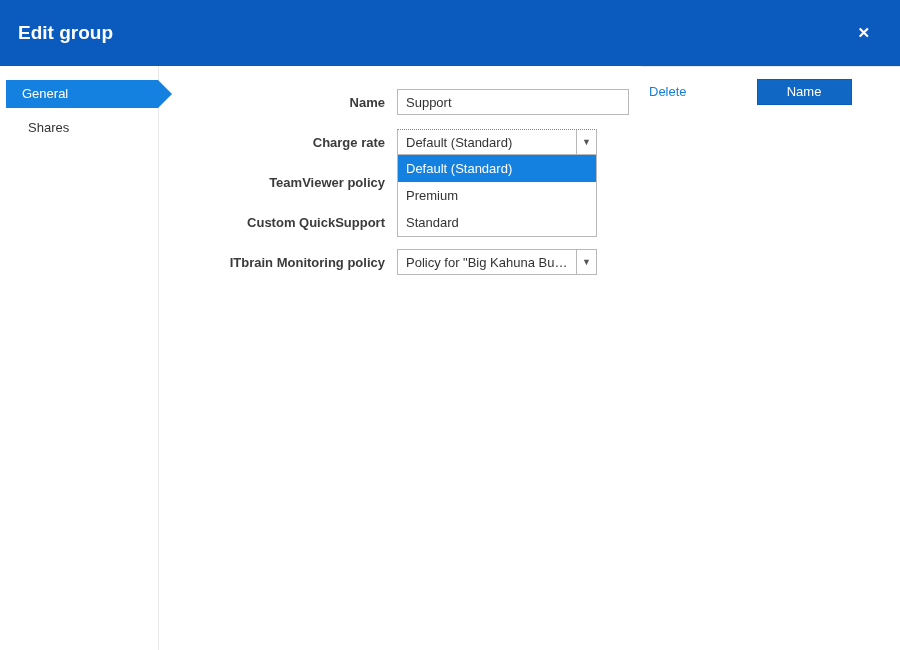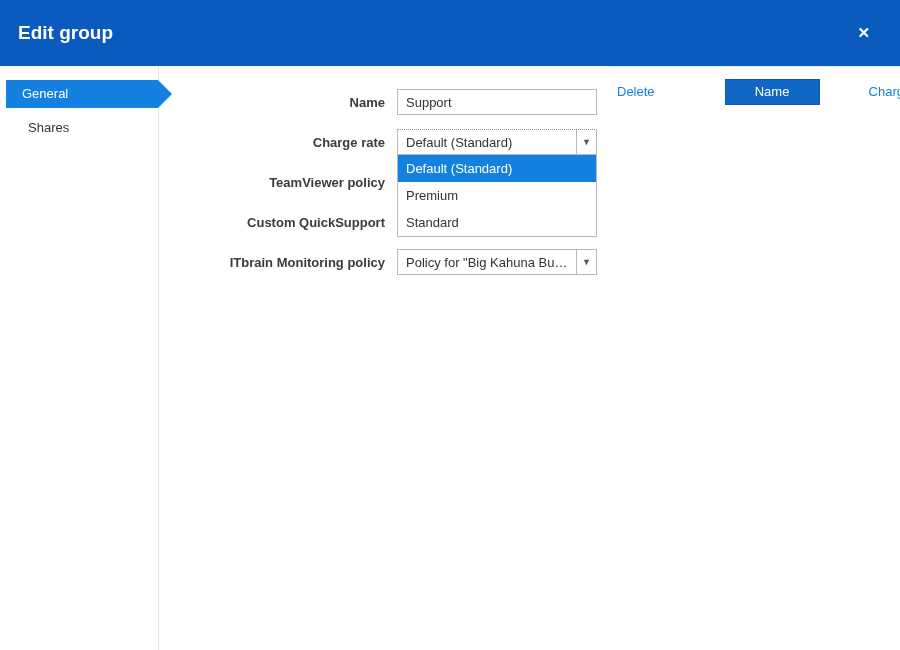--- a/index.html
+++ b/index.html
@@ -100,21 +100,21 @@
     text-align: right;
     font-weight: 600;
     color: #3b3b3b;
     font-size: 13px;
     padding-right: 12px;
   }
   .row-control {
     position: relative;
   }
   .text-input {
-    width: 200px;
+    width: 232px;
     height: 26px;
     border: 1px solid #b8b8b8;
     padding: 0 8px;
     font-size: 13px;
     color: #333;
     outline: none;
   }
   .select-box {
     width: 200px;
     height: 26px;

